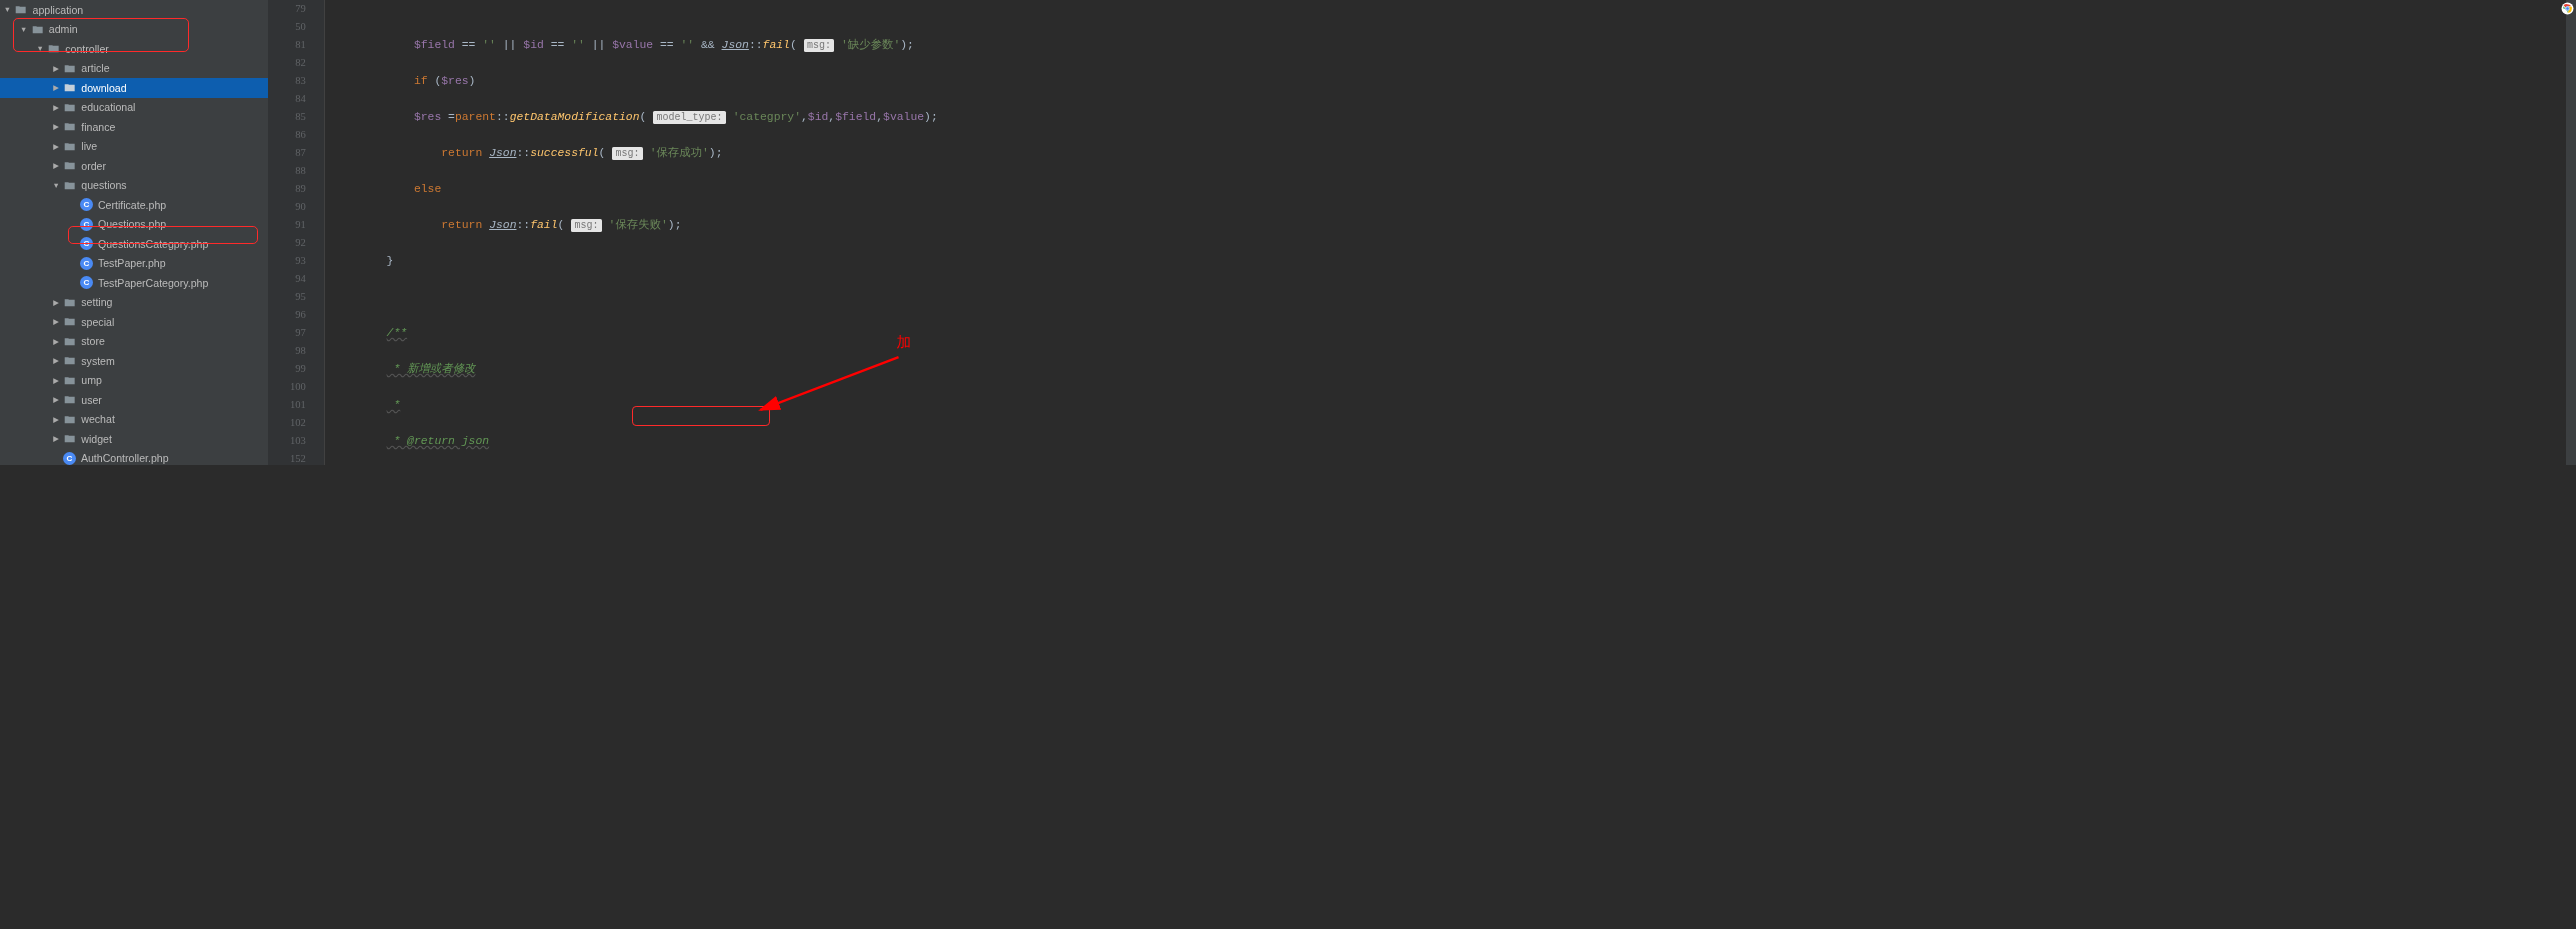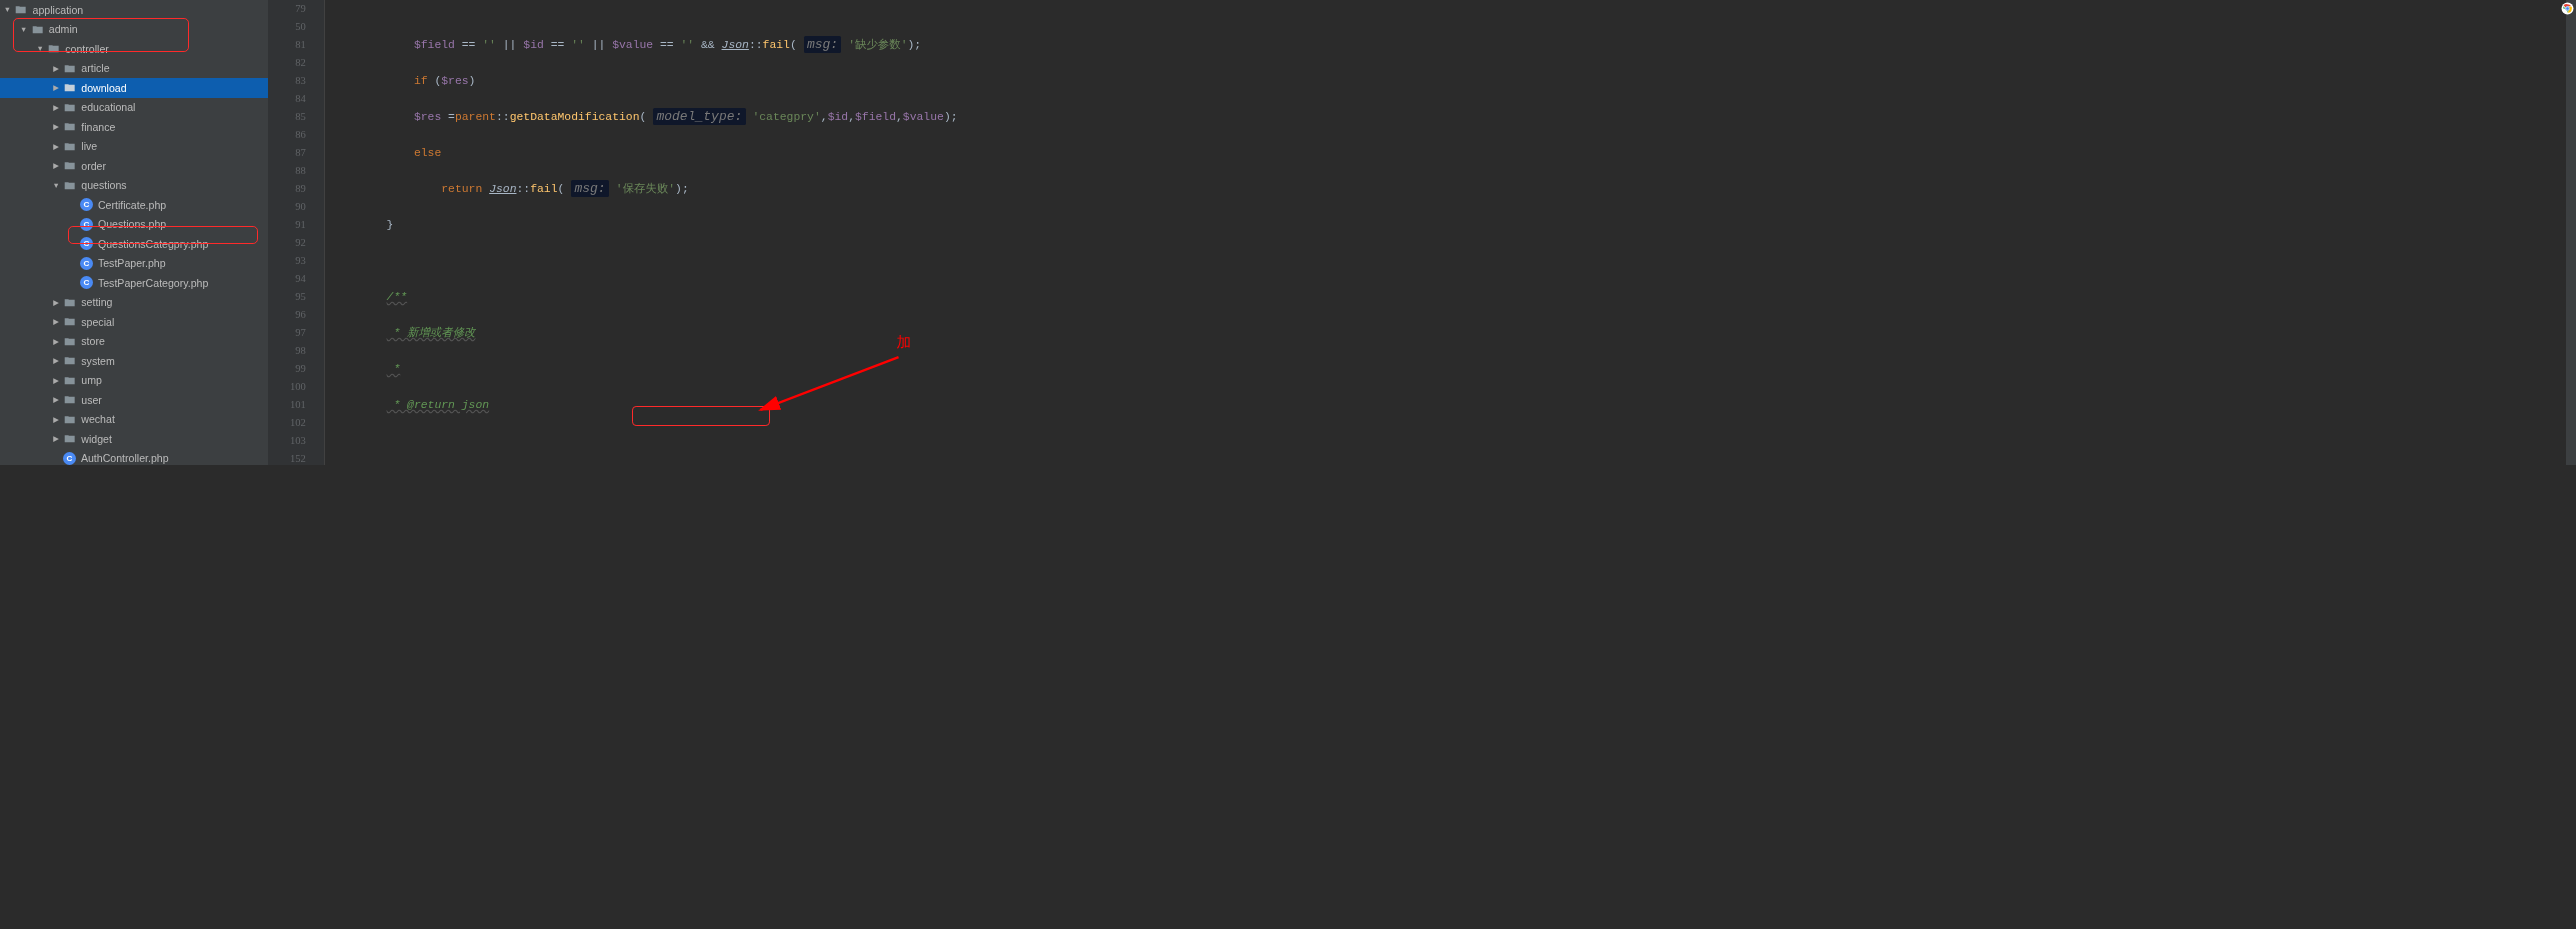--- a/index.html
+++ b/index.html
@@ -95,26 +95,26 @@
   flex: 1;
   line-height: 18px;
   font-size: 11.4px;
   padding-left: 6.5px;
   white-space: pre;
   position: relative;
 }
 .code-line { height: 18px; }
 
 .kw { color: #cc7832; }
-.fn { color: #ffc66d; }
+.fn { color: #ffc66d; font-style: italic; }
 .var { color: #9876aa; }
 .str { color: #6a8759; }
 .cmt { color: #629755; font-style: italic; }
 .cmt-wavy { text-decoration: underline wavy #555; }
-.param-hint { background: #0f172a; color: #787878; padding: 0.8px 3.3px; border-radius: 1.6px; font-style: italic; font-size: 13px; }
+.param-hint { background: #e5e5e5; color: #787878; padding: 0.8px 3.3px; border-radius: 1.6px; font-size: 10px; }
 .cls { color: #a9b7c6; font-style: italic; text-decoration: underline; }
 .red-box-code {
   position: absolute;
   border: 1.6px solid #ff2a2a;
   border-radius: 4.1px;
   pointer-events: none;
 }
 .red-arrow {
   position: absolute;
   pointer-events: none;
@@ -363,20 +363,21 @@
       <div>102</div>
       <div>103</div>
       <div>152</div>
     </div>
   <div class="fold-col"></div>
   <div class="code" id="code-area">
 
 <div class="code-line">            <span class="var">$field</span> == <span class="str">''</span> || <span class="var">$id</span> == <span class="str">''</span> || <span class="var">$value</span> == <span class="str">''</span> &amp;&amp; <span class="cls">Json</span>::<span class="fn">fail</span>( <span class="param-hint">msg:</span> <span class="str">'缺少参数'</span>);</div>
 <div class="code-line">            <span class="kw">if</span> (<span class="var">$res</span>)</div>
 <div class="code-line">            <span class="var">$res</span> =<span class="kw">parent</span>::<span class="fn">getDataModification</span>( <span class="param-hint">model_type:</span> <span class="str">'categpry'</span>,<span class="var">$id</span>,<span class="var">$field</span>,<span class="var">$value</span>);</div>
+<div class="code-line">                <span class="kw">return</span> <span class="cls">Json</span>::<span class="fn">successful</span>( <span class="param-hint">msg:</span> <span class="str">'保存成功'</span>);</div>
 <div class="code-line">            <span class="kw">else</span></div>
 <div class="code-line">                <span class="kw">return</span> <span class="cls">Json</span>::<span class="fn">fail</span>( <span class="param-hint">msg:</span> <span class="str">'保存失败'</span>);</div>
 <div class="code-line">        }</div>
 <div class="code-line"></div>
 <div class="code-line">        <span class="cmt cmt-wavy">/**</span></div>
 <div class="code-line">        <span class="cmt cmt-wavy"> * 新增或者修改</span></div>
 <div class="code-line">        <span class="cmt cmt-wavy"> *</span></div>
 <div class="code-line">        <span class="cmt cmt-wavy"> * @return json</span></div>
 
 

